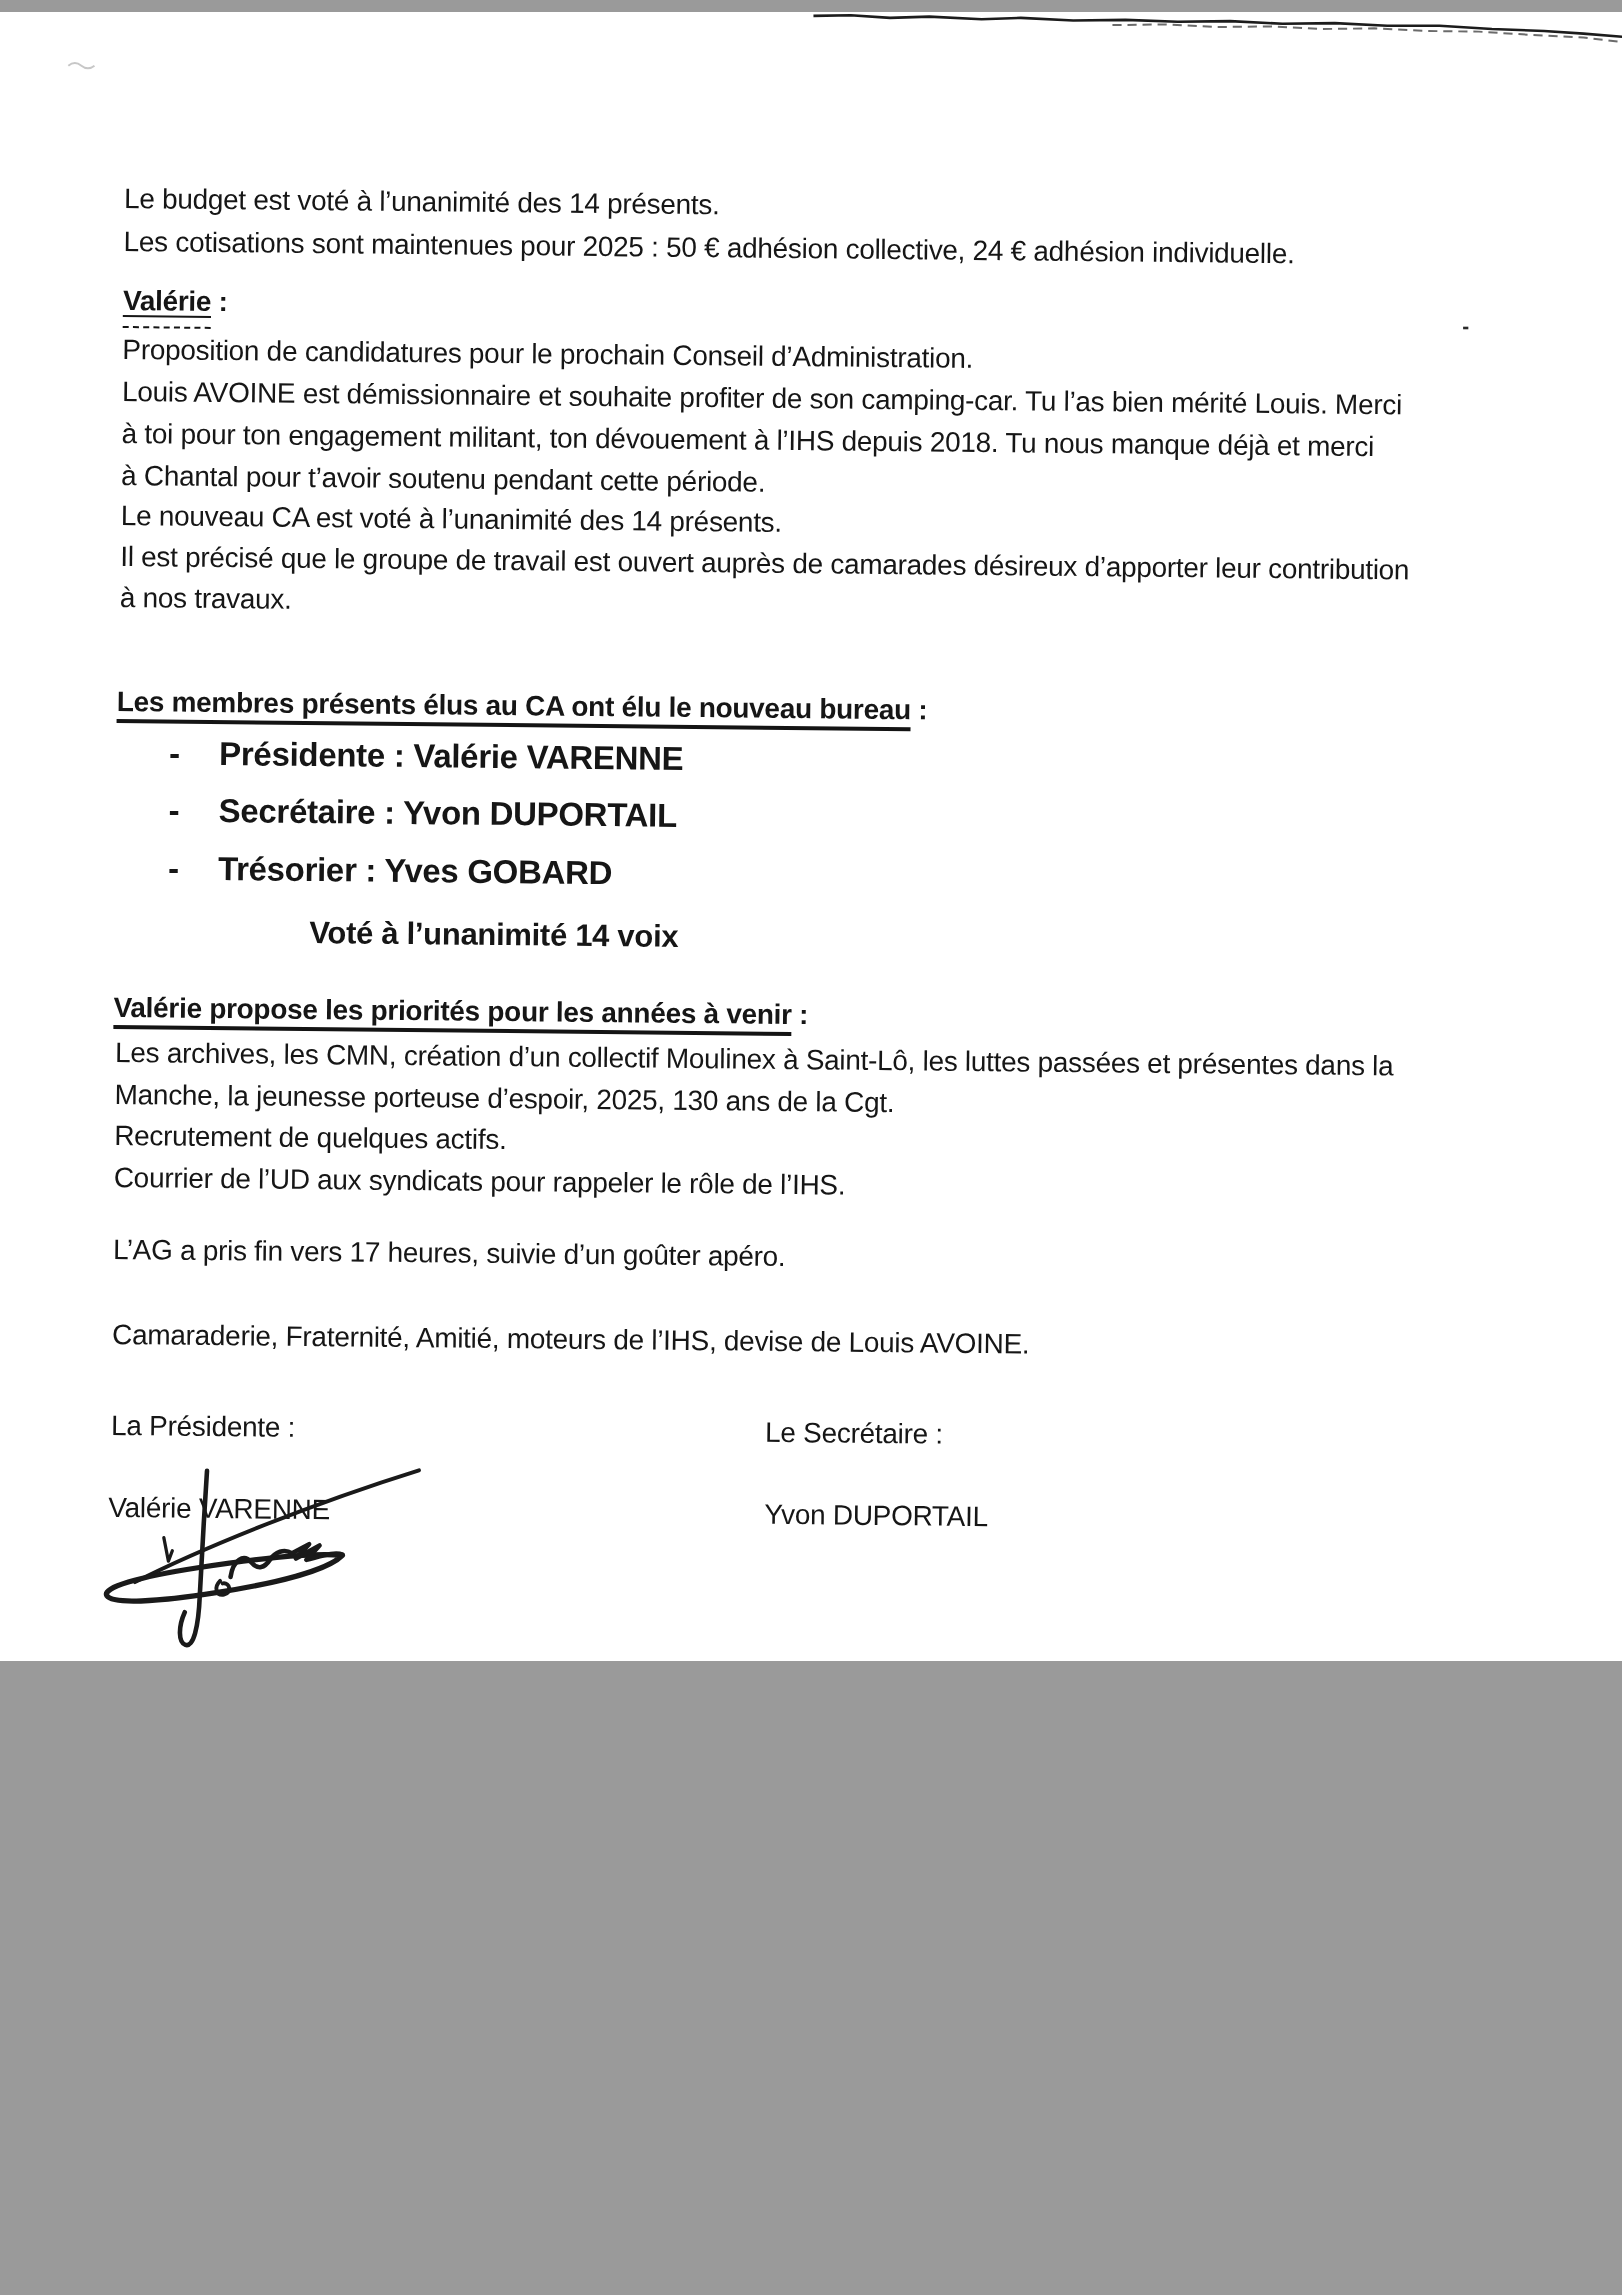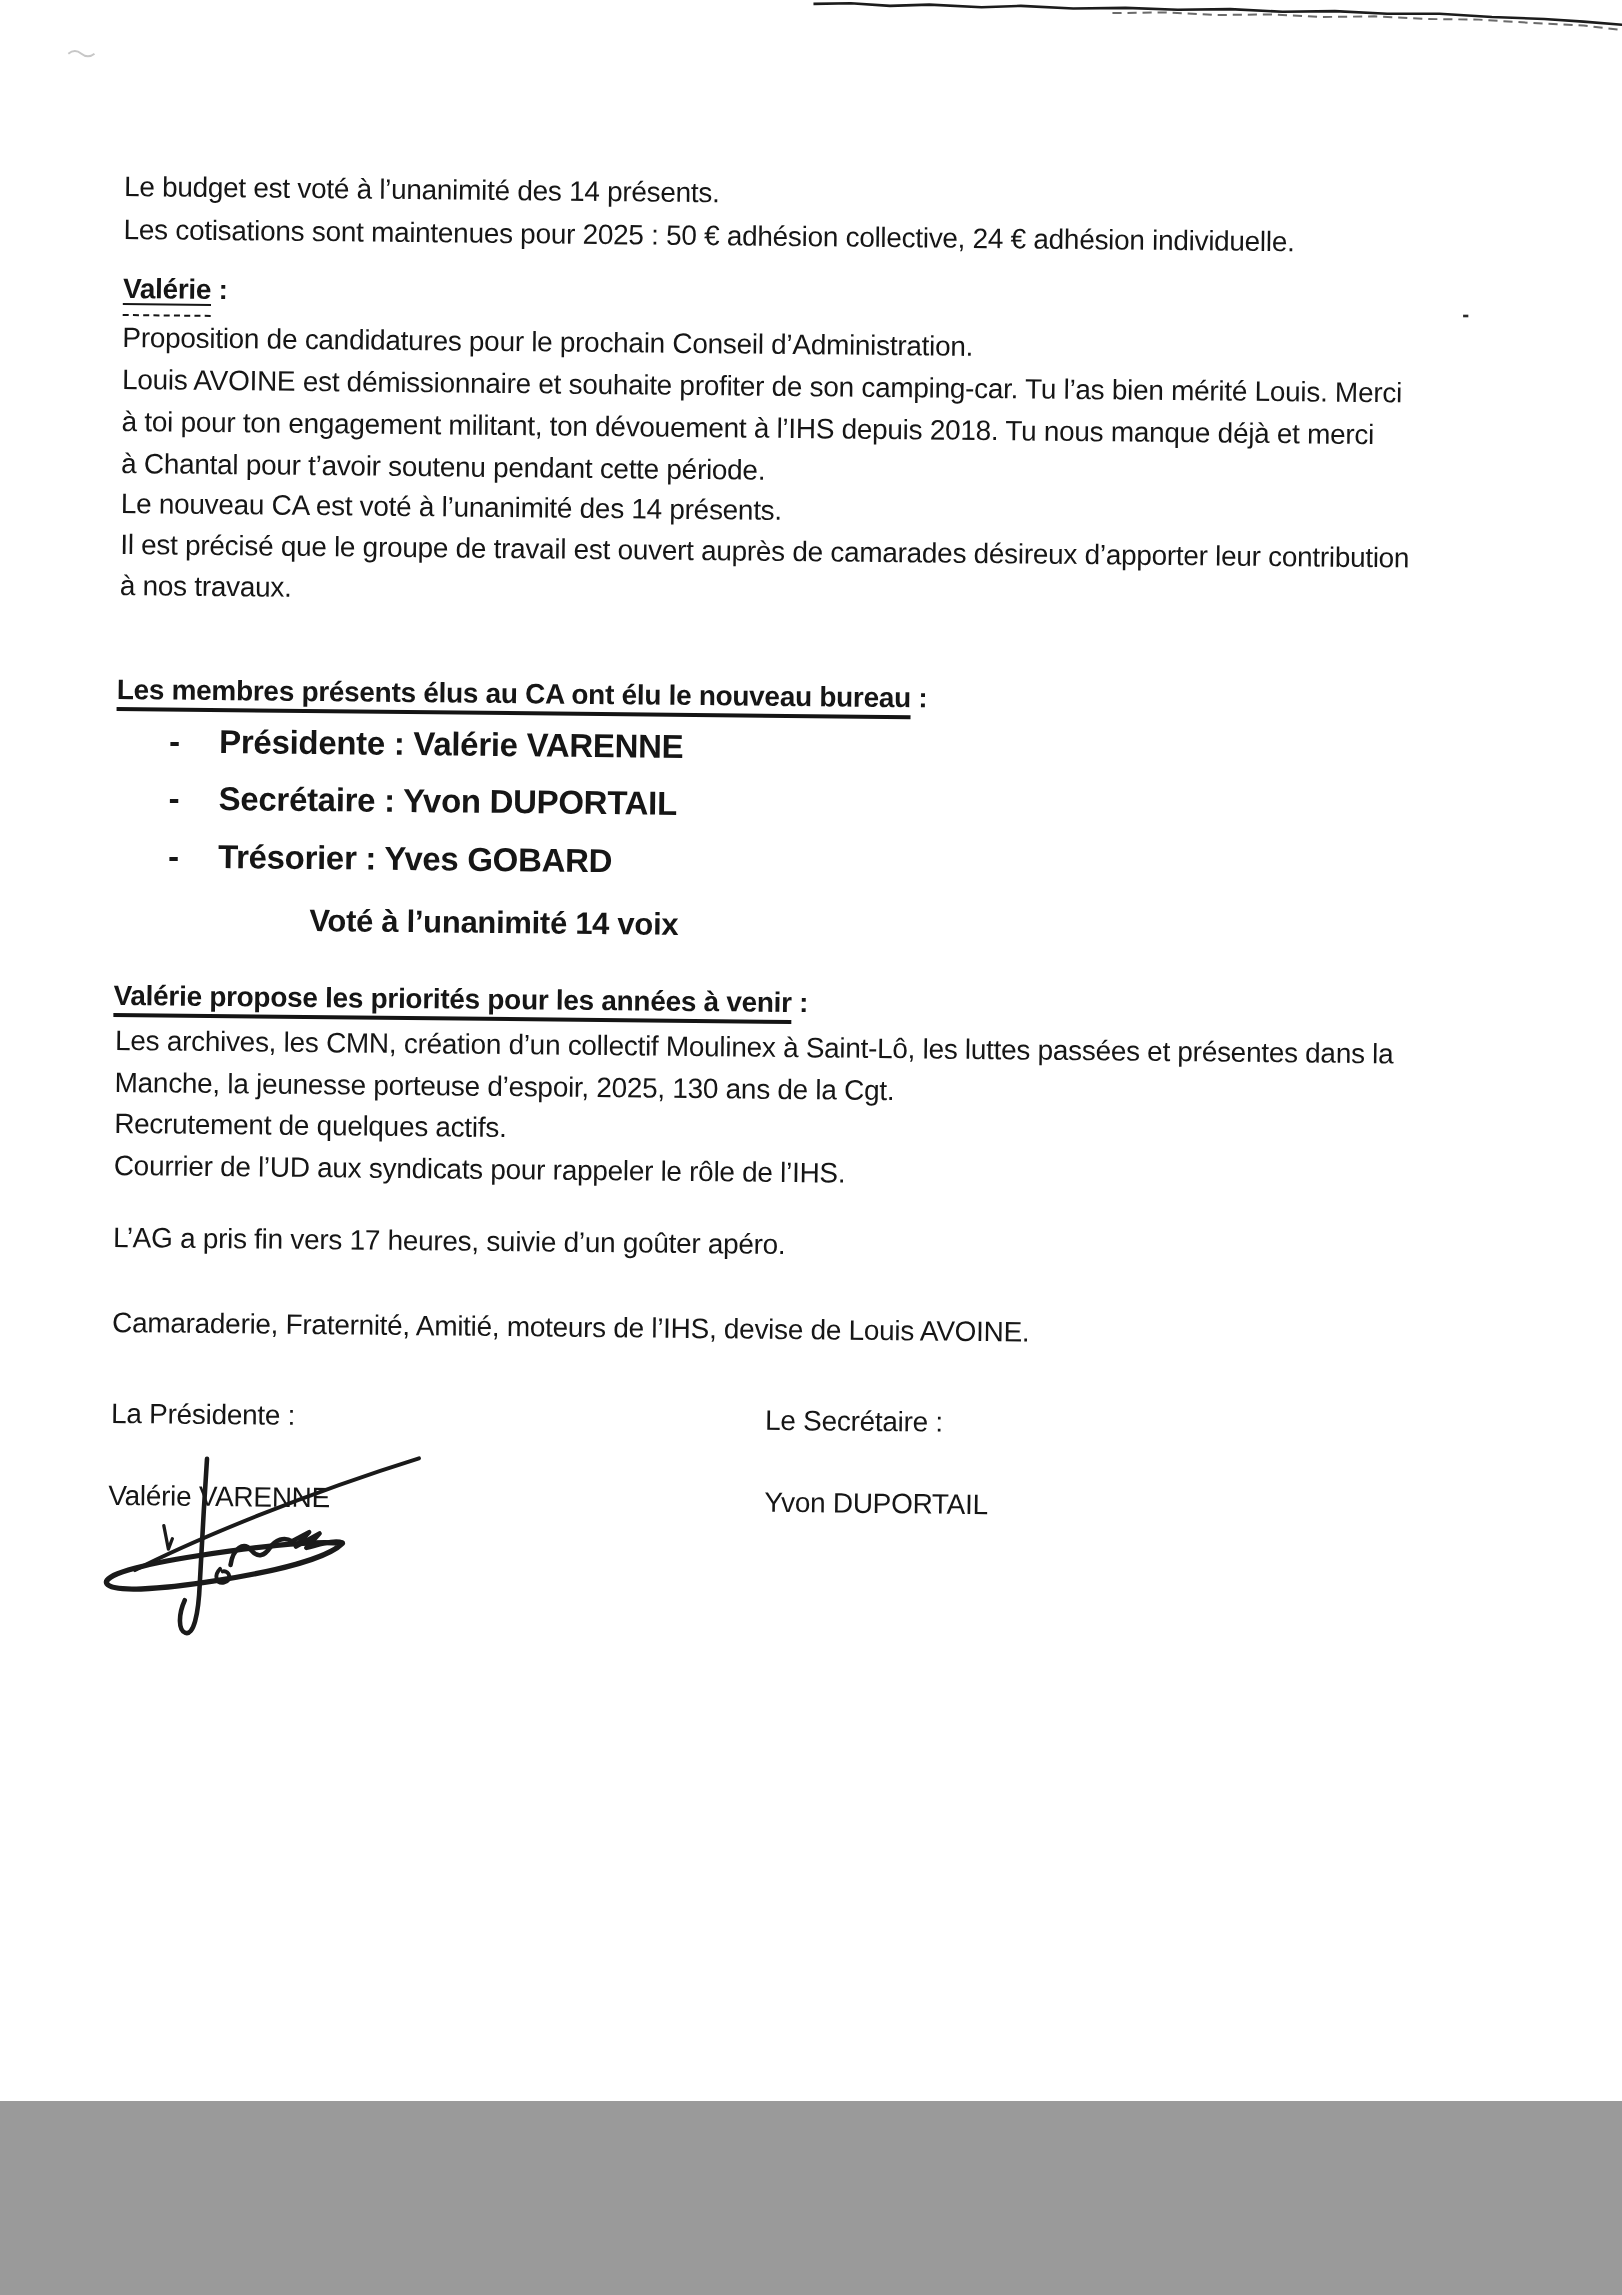--- a/index.html
+++ b/index.html
@@ -1,19 +1,19 @@
 <!DOCTYPE html>
 <html style="font-size:10.5px"><head>
 <meta charset="utf-8">
 <style>
   html,body{margin:0;padding:0;background:#9a9a9a;}
   .page{
-    position:relative;width:1623px;height:2101px;background:#ffffff;
+    position:relative;width:1623px;height:1649px;background:#ffffff;
     font-family:"Liberation Sans","DejaVu Sans",sans-serif;
-    color:#161616;overflow:hidden;
+    color:#161616;overflow:hidden;margin-top:12px;
   }
   .rot{position:absolute;inset:0;transform:rotate(0.6deg);transform-origin:124px 0;}
   .t{position:absolute;font-size:28px;line-height:1.15;letter-spacing:-0.3px;white-space:nowrap;}
   .b{font-weight:700;}
   .hu{display:inline-block;border-bottom:4.6px solid #141414;padding-bottom:1.3px;}
   .vu{display:inline-block;text-decoration:underline;text-decoration-thickness:2.3px;text-underline-offset:4.6px;
       border-bottom:2.6px dashed #141414;padding-bottom:9.2px;}
   .li{font-size:33px;font-weight:700;letter-spacing:-0.3px;}
   .vote{font-size:31px;font-weight:700;}
   .pagenum{position:absolute;left:0;top:2148px;width:100%;text-align:center;font-size:29.4px;letter-spacing:0;}

